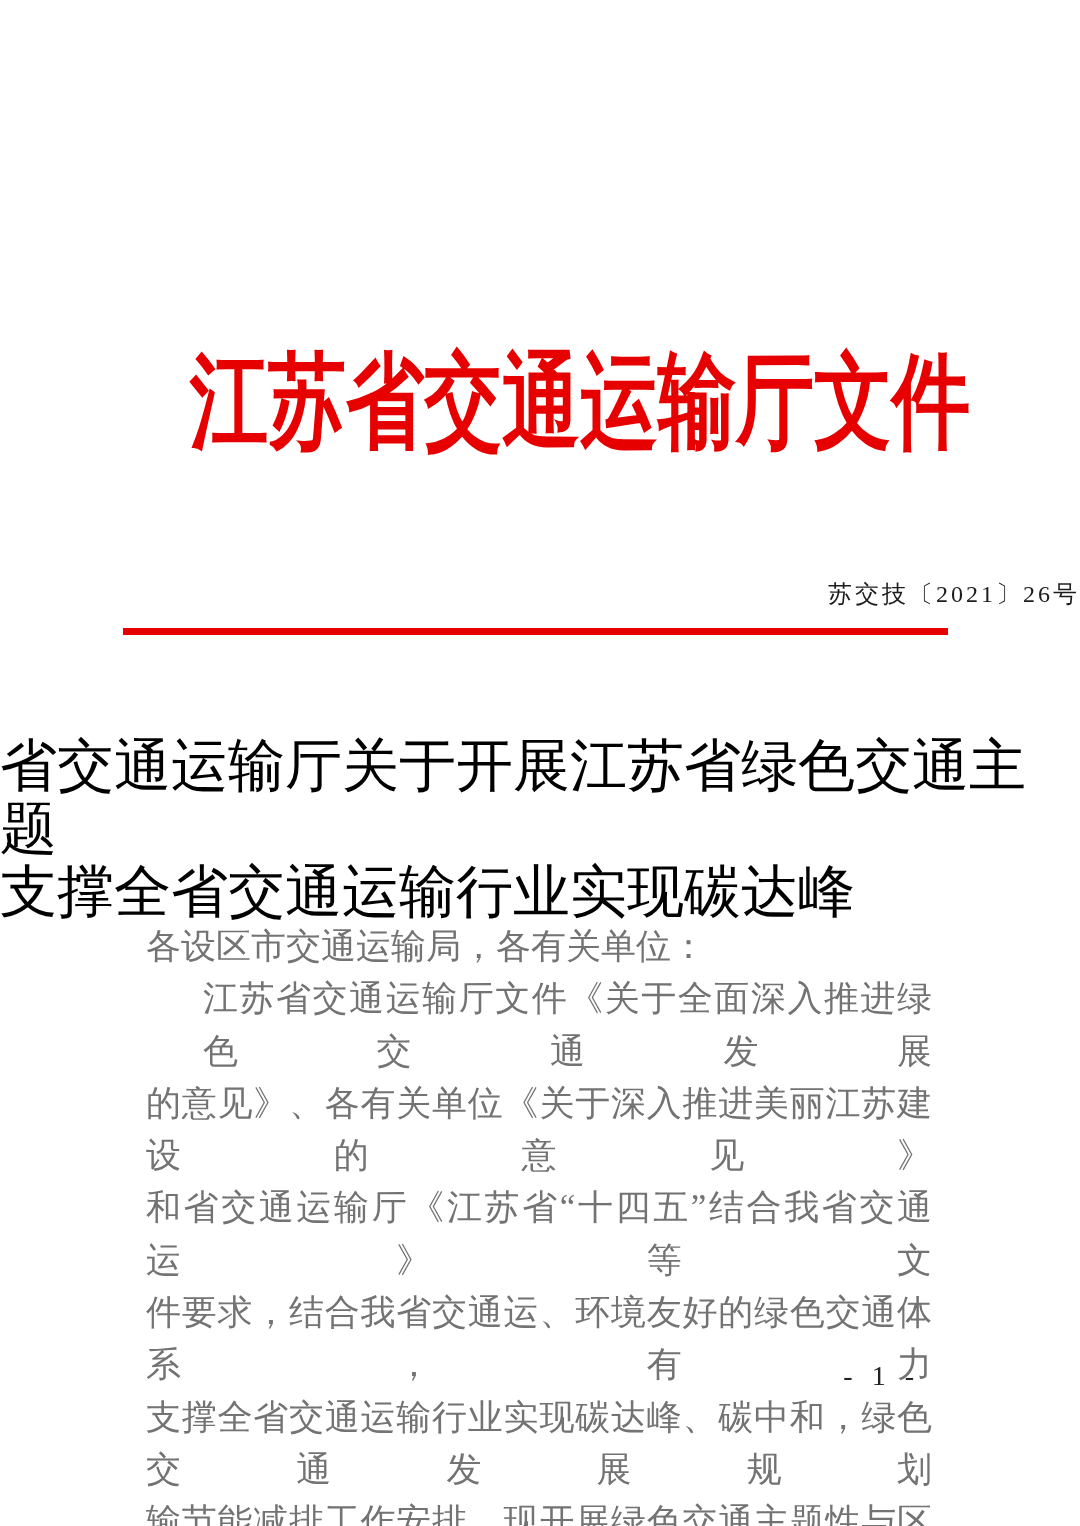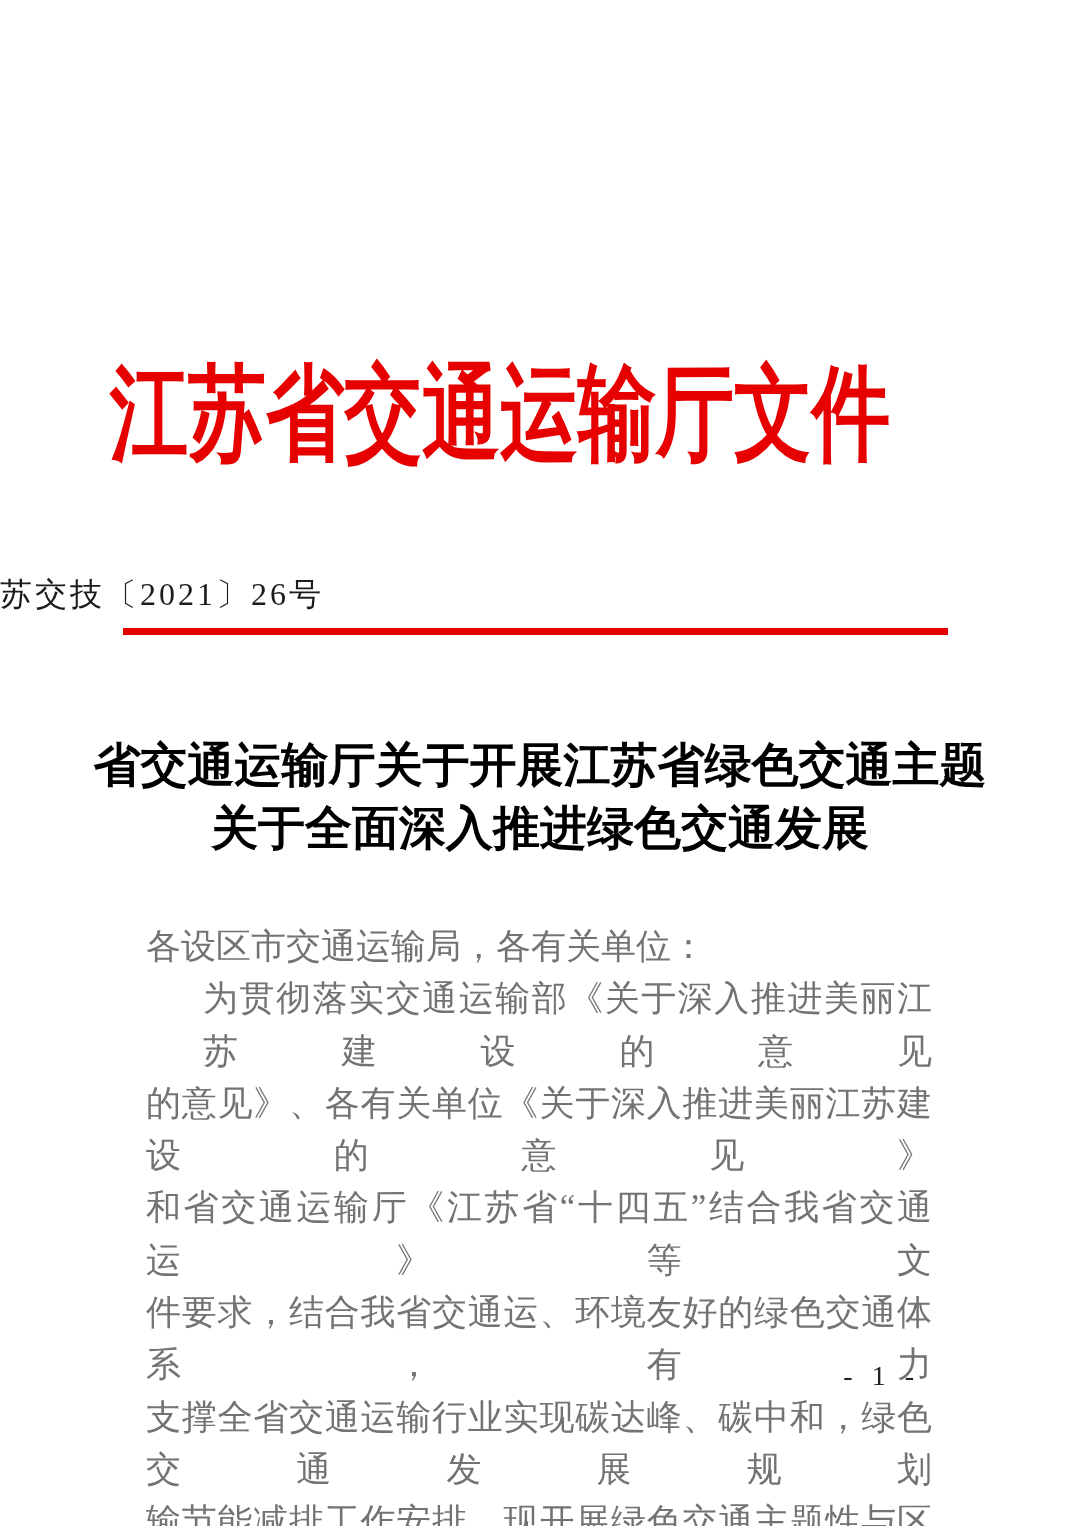--- a/index.html
+++ b/index.html
@@ -13,45 +13,45 @@
     height: 1526px;
     margin: 0 auto;
     background: #ffffff;
     overflow: hidden;
     color: var(--ink);
   }
 
   
   .org-banner {
     position: absolute;
-    top: 352px;
+    top: 340px;
     left: 0;
     width: 100%;
-    text-align: left;
+    text-align: right;
     line-height: 126px;
     white-space: nowrap;
   }
   .org-banner .banner-text {
     display: inline-block;
     font-size: 100px;
     font-weight: bold;
     color: var(--accent);
     letter-spacing: 0px;
     transform: scale(0.78, 1.04);
     transform-origin: center center;
   }
 
   
   .doc-number {
     position: absolute;
     top: 572px;
     left: 0;
     width: 100%;
-    text-align: left;
-    font-size: 32px;
+    text-align: right;
+    font-size: 24px;
     line-height: 44px;
     letter-spacing: 3px;
     color: #1c1c1c;
   }
 
   
   .red-rule {
     position: absolute;
     top: 628px;
     left: 123px;
@@ -59,23 +59,23 @@
     height: 7px;
     background: var(--accent);
   }
 
   
   .notice-title {
     position: absolute;
     top: 734px;
     left: 0;
     width: 100%;
-    text-align: center;
-    font-weight: bold;
-    font-size: 47px;
+    text-align: left;
+    font-weight: normal;
+    font-size: 57px;
     line-height: 63px;
     color: #000;
   }
 
   
   .doc-body {
     position: absolute;
     top: 921px;
     left: 146px;
     width: 786px;
@@ -113,26 +113,26 @@
   <div class="org-banner">
     <span class="banner-text">江苏省交通运输厅文件</span>
   </div>
 
   <div class="doc-number">苏交技〔2021〕26号</div>
 
   <div class="red-rule"></div>
 
   <div class="notice-title">
     <div>省交通运输厅关于开展江苏省绿色交通主题</div>
-    <div>关于全面深入推进绿色交通发展</div>
+    <div>支撑全省交通运输行业实现碳达峰</div>
   </div>
 
   <div class="doc-body">
     <div class="body-line">各设区市交通运输局，各有关单位：</div>
-    <div class="body-line jl indent">为贯彻落实交通运输部《关于深入推进美丽江苏建设的意见</div>
+    <div class="body-line jl indent">江苏省交通运输厅文件《关于全面深入推进绿色交通发展</div>
     <div class="body-line jl">的意见》、各有关单位《关于深入推进美丽江苏建设的意见》</div>
     <div class="body-line jl">和省交通运输厅《江苏省“十四五”结合我省交通运》等文</div>
     <div class="body-line jl">件要求，结合我省交通运、环境友好的绿色交通体系，有力</div>
     <div class="body-line jl">支撑全省交通运输行业实现碳达峰、碳中和，绿色交通发展规划</div>
     <div class="body-line jl">输节能减排工作安排，现开展绿色交通主题性与区域性项目建</div>
   </div>
 
   <div class="page-number">- 1 -</div>
 
 </div>

